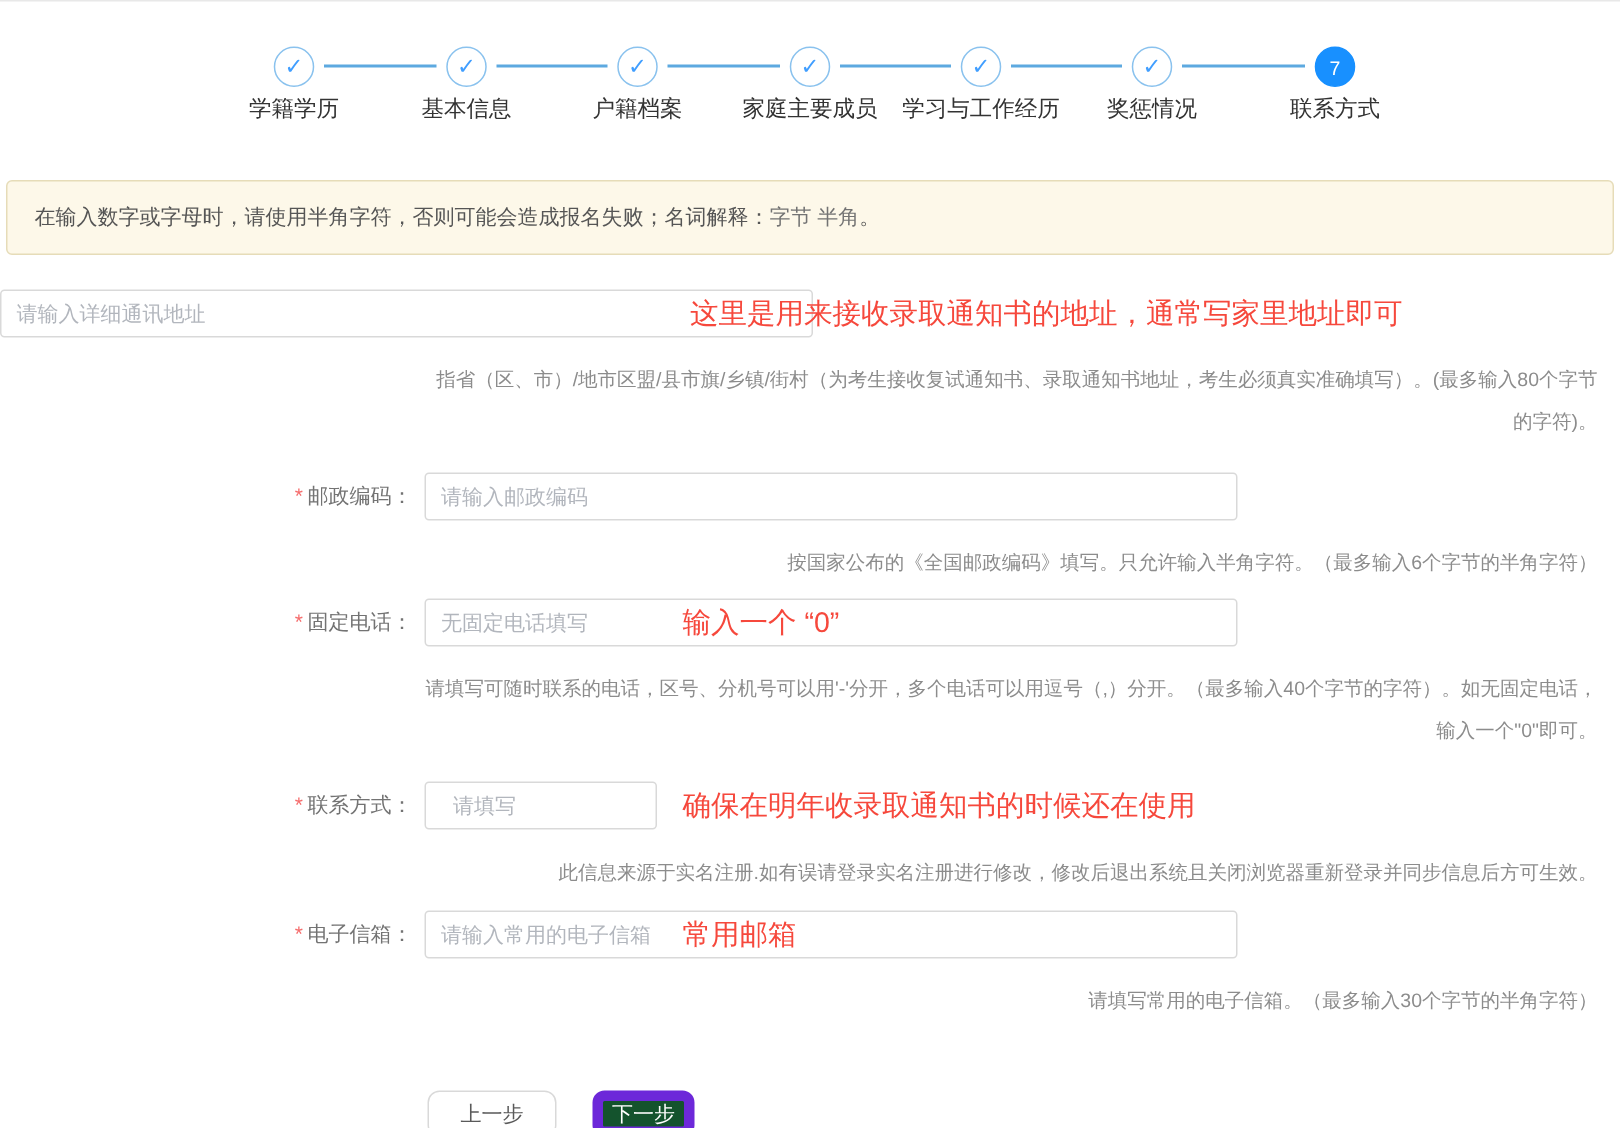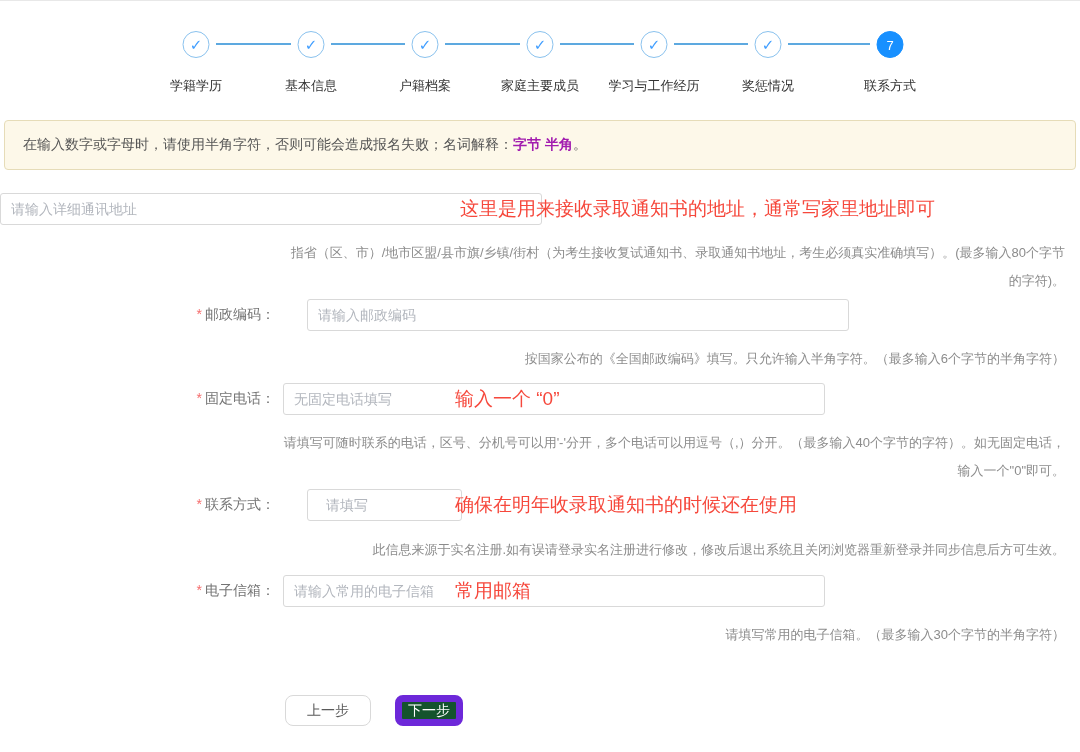--- a/index.html
+++ b/index.html
@@ -18,34 +18,34 @@
     width: 27px; height: 27px; border-radius: 50%;
     background: #fff; border: 1px solid #8ac2ee;
     color: #409eff; font-size: 15px; line-height: 25px; text-align: center;
     cursor: pointer;
   }
   .step-circle.active {
     background: #1890ff; border-color: #1890ff; color: #fff;
     font-size: 13px; line-height: 27px;
   }
   .step-label {
-    position: absolute; top: 76px; transform: translateX(-50%);
-    white-space: nowrap; font-size: 13px; color: #333;
+    position: absolute; top: 62px; transform: translateX(-50%);
+    white-space: nowrap; font-size: 15px; color: #333;
   }
   .step-line {
     position: absolute; top: 42px; height: 2px; background: #5da9e0;
   }
 
   
   .notice {
     margin: 31px 4px 0 4px;
     background: #fdf8e9; border: 1px solid #e6dcb8; border-radius: 4px;
     padding: 15px 18px; font-size: 14px; color: #555;
   }
-  .notice a { color: #a21caf; text-decoration: none; cursor: pointer; font-weight: bold; }
+  .notice a { color: #737373; text-decoration: none; cursor: pointer; }
 
   
   .form { margin-top: 23px; }
   .form-row { display: flex; align-items: center; position: relative; }
   .form-label {
     width: 275px; text-align: right; margin-right: 8px;
     font-size: 14px; color: #737373; flex: none;
   }
   .req { color: #f56c6c; margin-right: 3px; font-size: 14px; }
   .text-input {
@@ -57,21 +57,21 @@
   .w-long { width: 542px; }
   .w-short { width: 155px; padding-left: 18px; }
   .annotation {
     position: absolute; top: 50%; transform: translateY(-50%);
     color: #f6483c; font-size: 19px; white-space: nowrap; pointer-events: none;
   }
   .help {
     margin-left: 283px; margin-top: 14px; width: 782px;
     font-size: 13px; color: #8c8c8c; line-height: 28px; text-align: right;
   }
-  .mt8  { margin-top: 4px; gap: 24px; }
+  .mt8  { margin-top: 20px; }
   .mt10 { margin-top: 10px; }
   .mt11 { margin-top: 11px; }
   .mt15 { margin-top: 15px; }
 
   
   .btn-row { margin: 46px 0 0 285px; display: flex; gap: 24px; }
   .btn {
     height: 31px; border-radius: 8px; font-size: 14px; cursor: pointer;
     font-family: inherit;
   }

